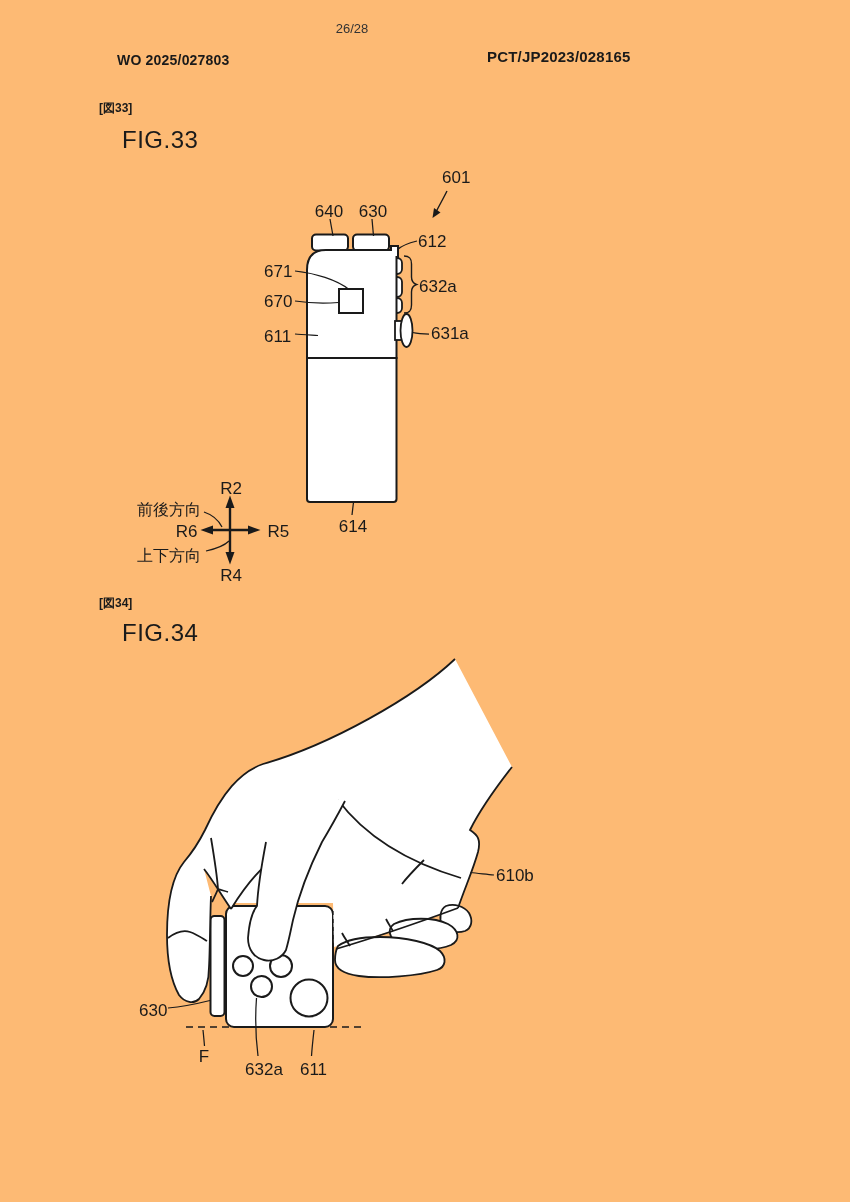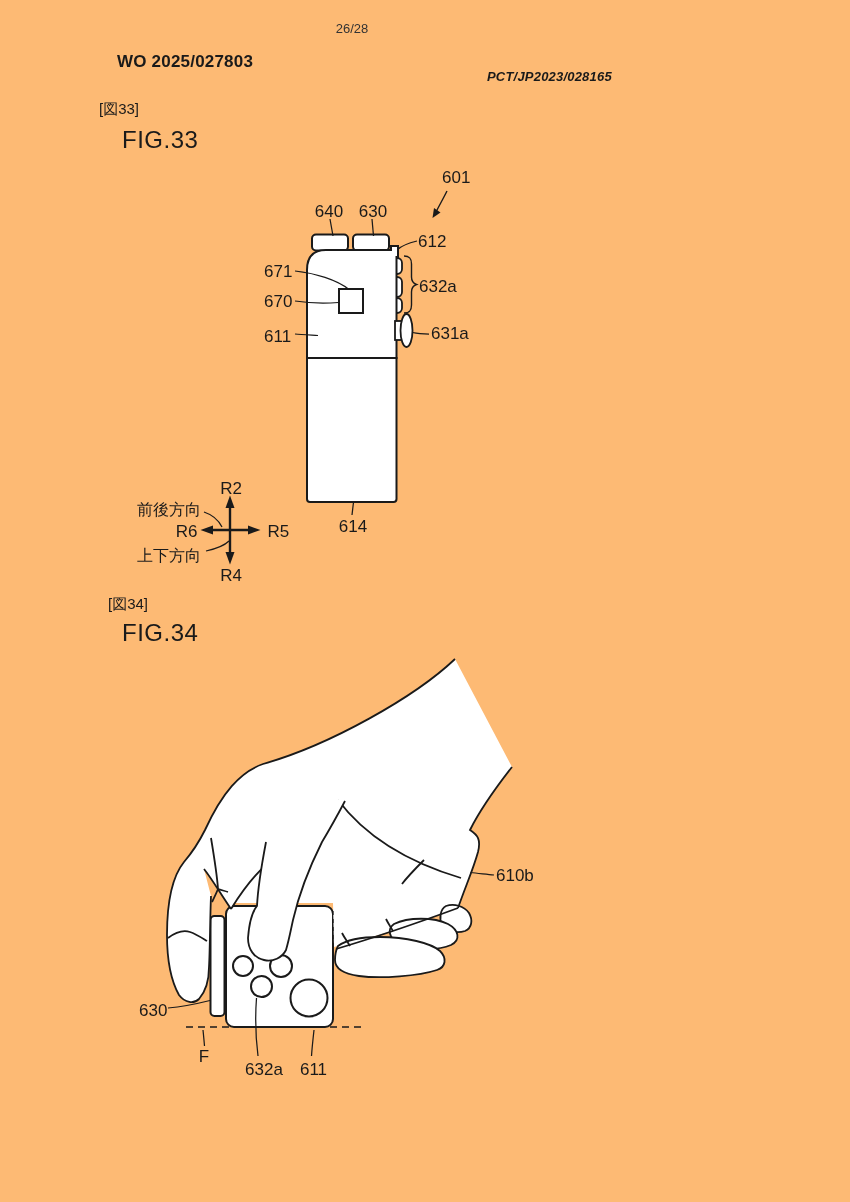--- a/index.html
+++ b/index.html
@@ -8,27 +8,27 @@
     width:850px;height:1202px;
     margin:0 auto;
     background:#fdba74;
     font-family:"Liberation Sans",sans-serif;
     color:#1a1a1a;
     overflow:hidden;
     padding-left:11px;
   }
   .hdr{position:absolute;white-space:nowrap;}
   .page-num{top:21px;left:330px;width:44px;text-align:center;font-size:13px;color:#333;}
-  .pub-left{top:52px;left:117px;font-size:17px;font-weight:700;letter-spacing:.2px;}
-  .pub-right{top:69px;left:487px;font-size:13px;font-weight:700;letter-spacing:.2px;font-style:italic;}
-  .figtag{position:absolute;font-size:15px;font-weight:400;}
+  .pub-left{top:52px;left:117px;font-size:14px;font-weight:700;letter-spacing:.2px;}
+  .pub-right{top:48px;left:487px;font-size:15px;font-weight:700;letter-spacing:.2px;}
+  .figtag{position:absolute;font-size:12px;font-weight:700;}
   .figtitle{position:absolute;font-size:24px;font-weight:400;letter-spacing:.5px;margin-left:12px;}
   .tag33{top:100px;left:99px;}
   .title33{top:126px;left:110px;}
-  .tag34{top:595px;left:99px;margin-left:9px;}
+  .tag34{top:595px;left:99px;}
   .title34{top:619px;left:110px;text-align:center;}
   svg{position:absolute;top:0;left:0;}
   svg text{font-family:"Liberation Sans",sans-serif;fill:#1a1a1a;}
   .lbl{font-size:17px;}
   .cjk{font-size:16px;}
   .ink{stroke:#1a1a1a;fill:none;}
   .w2{stroke-width:2;}
   .w18{stroke-width:1.8;}
   .w14{stroke-width:1.4;}
   .w12{stroke-width:1.25;}

